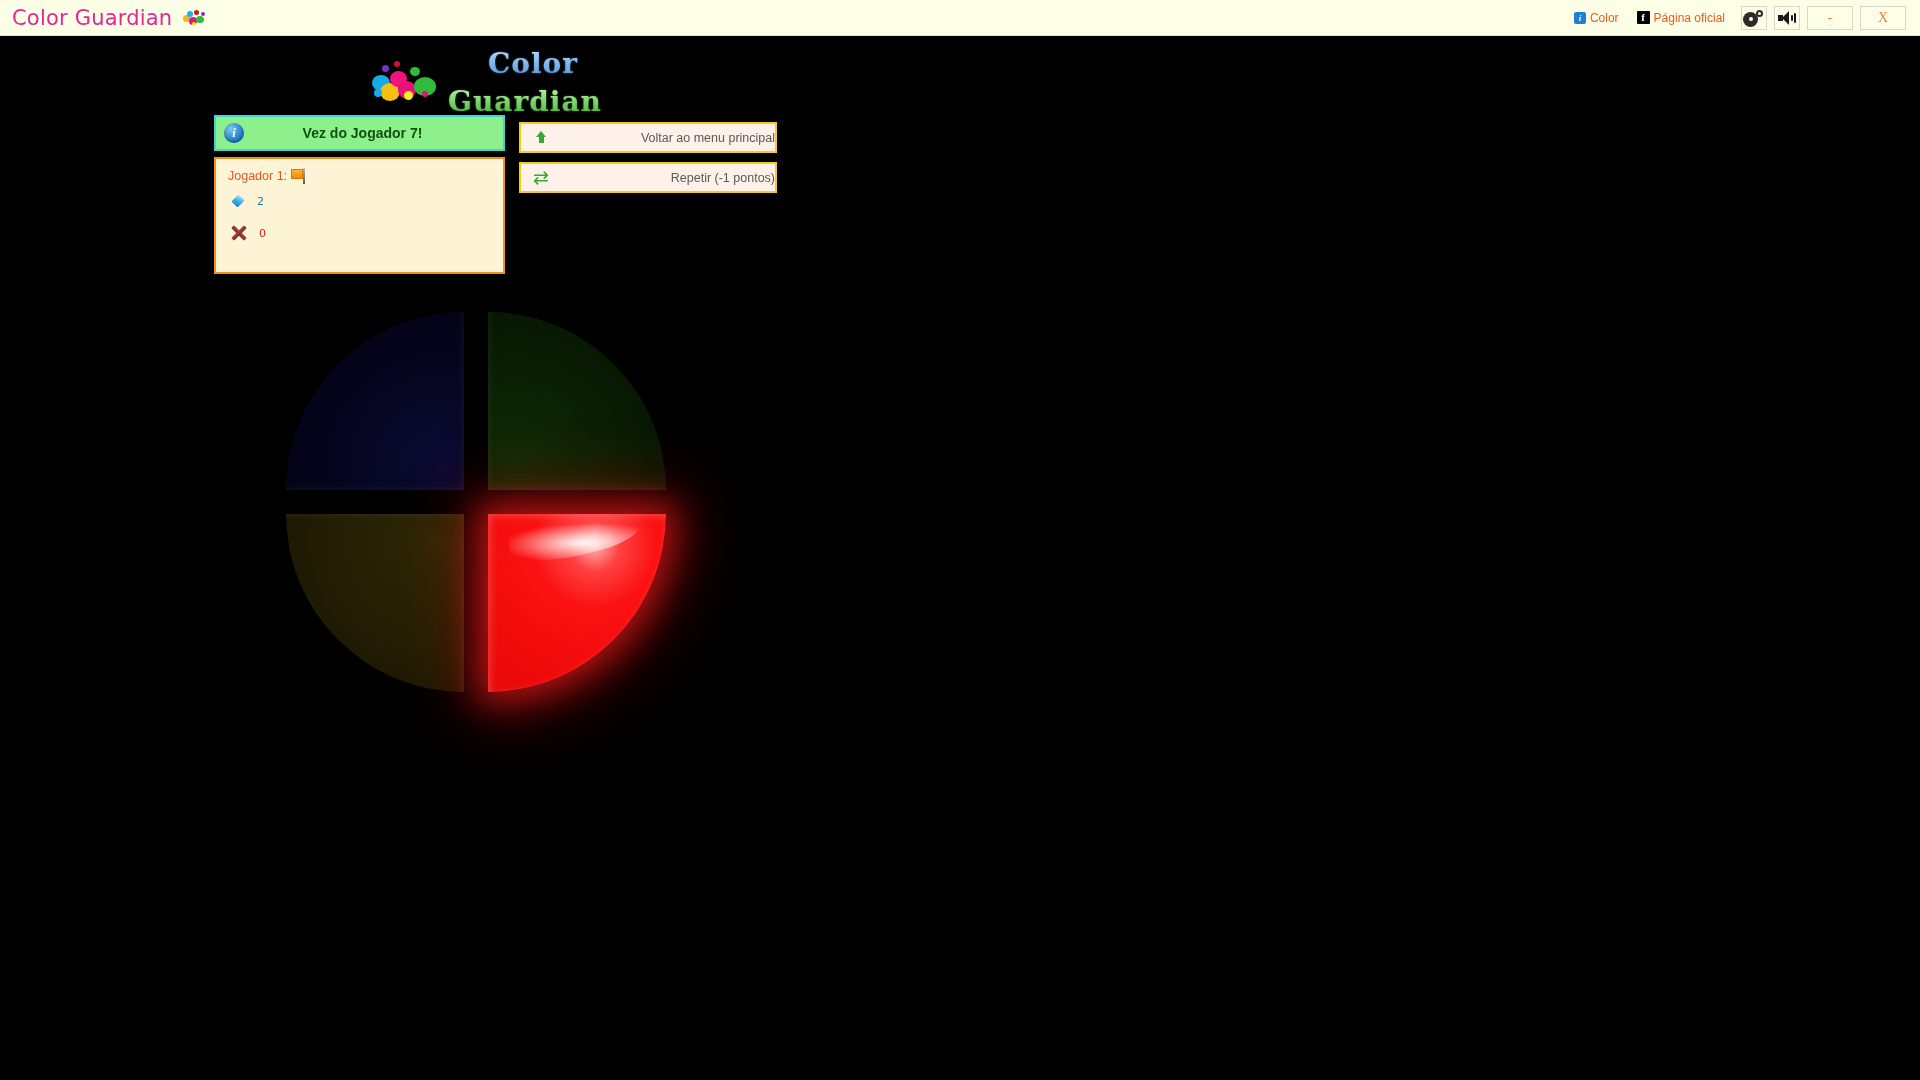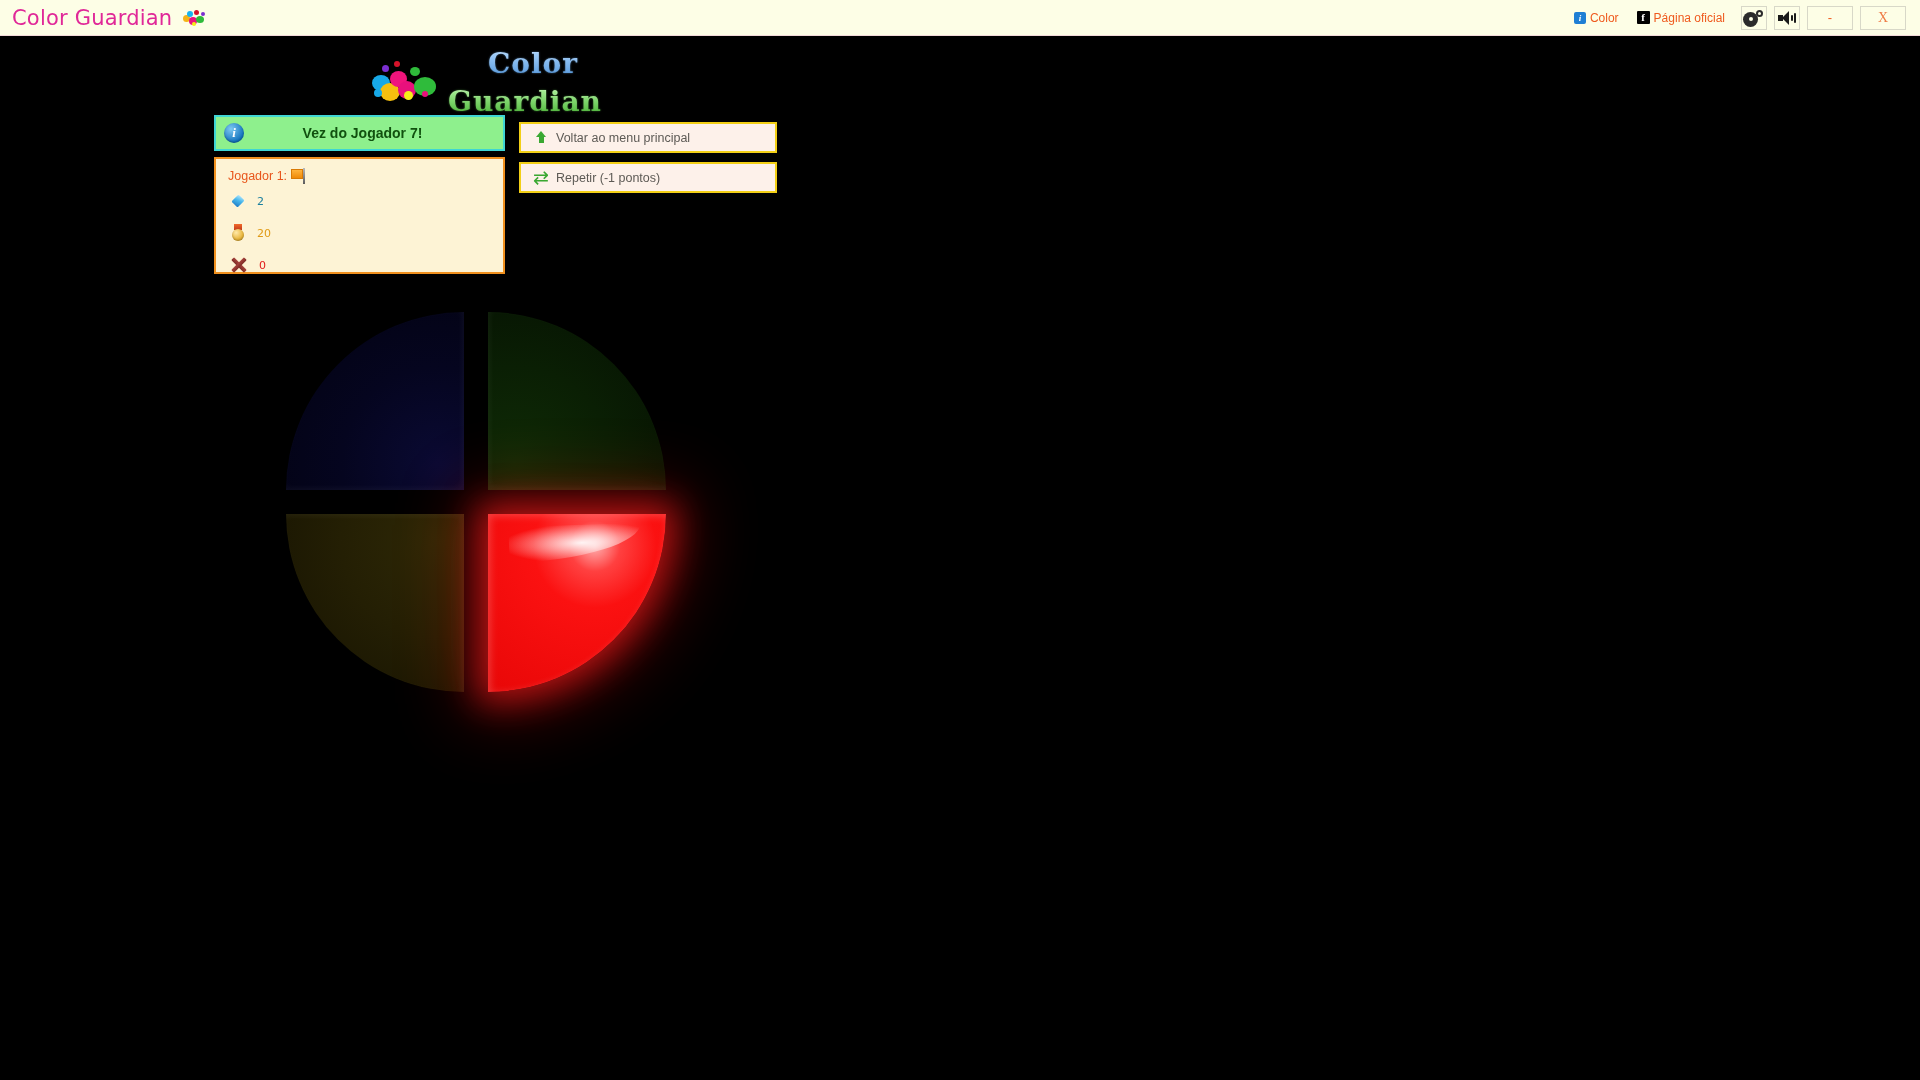--- a/index.html
+++ b/index.html
@@ -174,21 +174,21 @@
   
   .action-btn{
     position:absolute; left:519px;
     width:258px; height:31px;
     background:#fdf1ea; border:2px solid #f2cf16;
     display:flex; align-items:center; cursor:pointer;
   }
   #btn-menu{ top:122px; }
   #btn-repeat{ top:162px; }
   .action-btn .label{
-    flex:1; padding-right:9px;
+    flex:1; text-align:right; 
     font-size:12.5px; color:#5d5a55;
   }
   .action-btn .ico-slot{ width:30px; display:flex; justify-content:center; align-items:center; margin-left:5px;}
 
   .up-arrow{ position:relative; width:11px; height:13px; }
   .up-arrow .head{ position:absolute;left:0;top:0;width:0;height:0;
      border-left:5.5px solid transparent;border-right:5.5px solid transparent;
      border-bottom:6px solid #3aa832; }
   .up-arrow .stem{ position:absolute;left:3px;top:5px;width:5px;height:7px;background:#3aa832; }
 
@@ -326,27 +326,20 @@
     </span>
   </div>
 
   <div class="stat-row">
     <span class="gem-ico">
         <span></span>
       </span>
     <span class="stat-val gem">2</span>
   </div>
 
-  <div class="stat-row">
-    <span class="medal-ico">
-      <span class="rib"></span>
-        <span class="disc"></span>
-    </span>
-    <span class="stat-val medal">20</span>
-  </div>
 
   <div class="stat-row">
     <span class="x-ico">
         <i></i>
         <i></i>
       </span>
     <span class="stat-val err">0</span>
   </div>
 </div>
 

